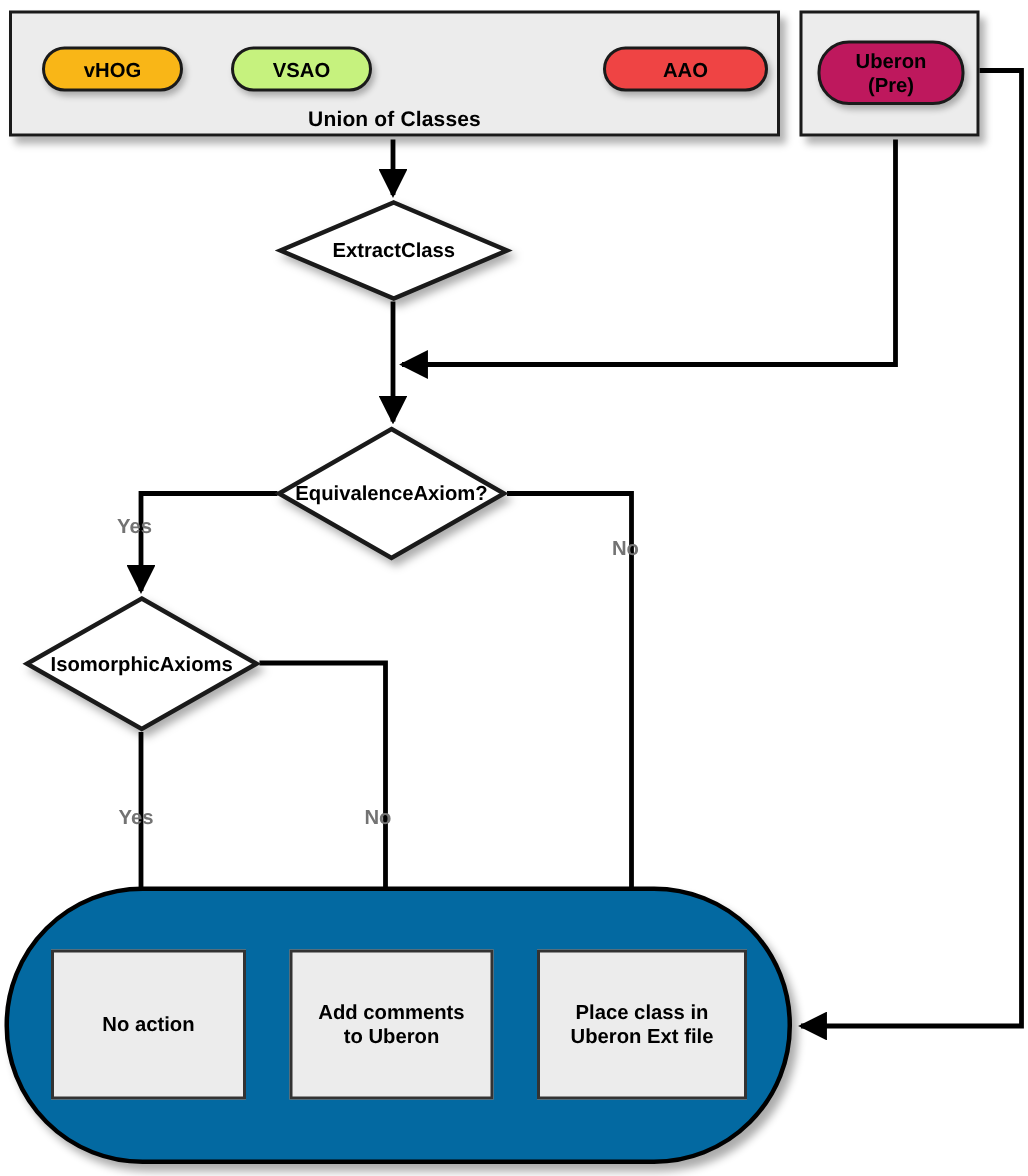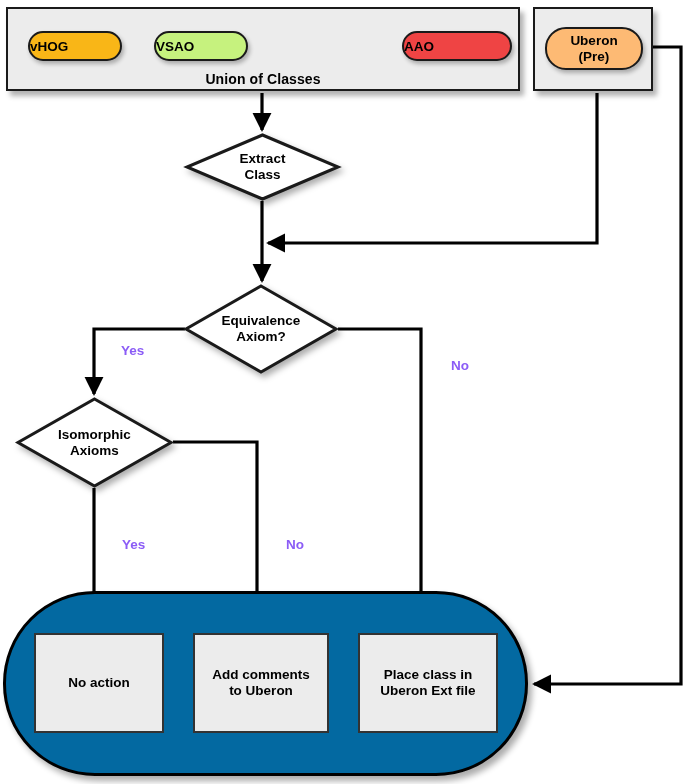--- a/index.html
+++ b/index.html
@@ -51,21 +51,21 @@
   }
   .pill {
     position: absolute;
     top: 22px;
     height: 30px;
     border: 2px solid #1a1a1a;
     border-radius: 15px;
     box-sizing: border-box;
     display: flex;
     align-items: center;
-    justify-content: flex-start;
+    justify-content: center;
     font-size: 13.5px;
     font-weight: bold;
     color: #000;
     box-shadow: 2px 3px 4px rgba(0,0,0,0.28);
   }
   #pill-0 { left: 20px;  width: 94px; }
   #pill-1 { left: 146px; width: 94px; }
   #pill-2 { left: 272px; width: 94px; }
   #pill-3 { left: 394px; width: 110px; }
 
@@ -112,21 +112,20 @@
     top: 0;
     overflow: visible;
   }
   .diamond-text {
     position: absolute;
     left: 0;
     top: 0;
     width: 100%;
     height: 100%;
     display: flex;
-    flex-direction: column;
     align-items: center;
     justify-content: center;
     font-size: 13.5px;
     font-weight: bold;
     color: #000;
     line-height: 1.16;
     text-align: center;
   }
   #diamond-extract { left: 185px; top: 133px; width: 155px; height: 68px; }
   #diamond-equiv   { left: 184px; top: 284px; width: 154px; height: 90px; }
@@ -174,23 +173,22 @@
   }
   #action-0 { left: 28px;  width: 130px; }
   #action-1 { left: 187px; width: 136px; }
   #action-2 { left: 352px; width: 140px; }
 
   
   .edge-label {
     position: absolute;
     font-size: 13.5px;
     font-weight: bold;
-    color: #8b5cf6;
+    color: #737373;
     white-space: nowrap;
-    margin-left: 43px;
   }
   #lbl-equiv-yes { left: 78px;  top: 343px; }
   #lbl-equiv-no  { left: 408px; top: 358px; }
   #lbl-iso-yes   { left: 79px;  top: 537px; }
   #lbl-iso-no    { left: 243px; top: 537px; }
 </style>
 </head>
 <body>
 
 <div id="canvas">
@@ -228,21 +226,21 @@
     <div class="pill" id="pill-1" style="background: rgb(198, 242, 126);">
       <span>VSAO</span>
     </div>
     <div class="pill" id="pill-3" style="background: #ef4444;">
       <span>AAO</span>
     </div>
     <div class="union-label">Union of Classes</div>
   </div>
 
   <div class="pre-box">
-    <div class="pre-pill" style="background: #fdba74;">
+    <div class="pre-pill" style="background: #be185d;">
       <span>Uberon</span>
       <span>(Pre)</span>
     </div>
   </div>
 
   <div class="diamond-wrap" id="diamond-extract">
     <svg width="155" height="68" viewBox="0 0 155 68">
       <polygon points="77.5,2 153,34 77.5,66 2,34" fill="#ffffff" stroke="#1a1a1a" stroke-width="3" style="filter: drop-shadow(3px 4px 3px rgba(0,0,0,0.32));"></polygon>
     </svg>
     <div class="diamond-text">

